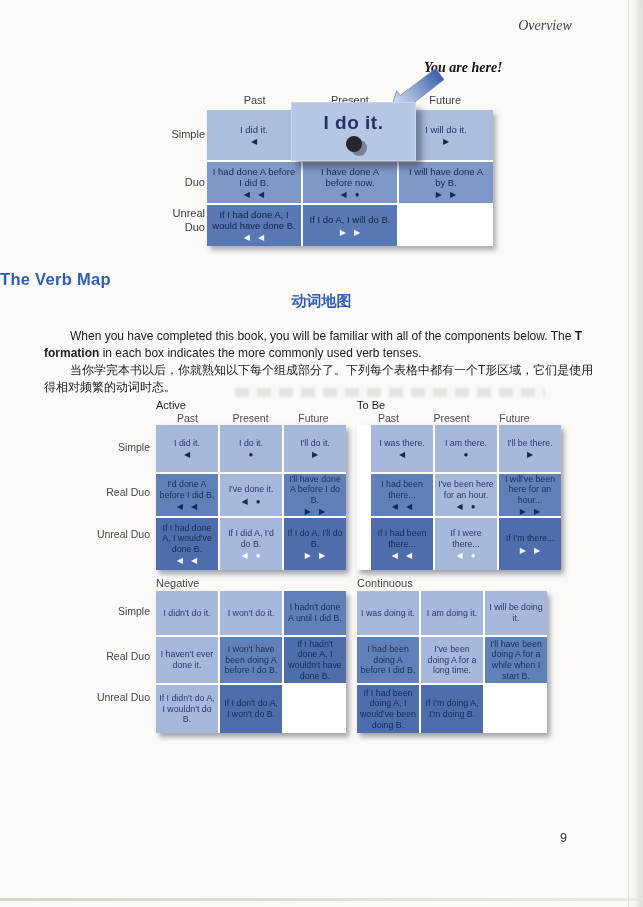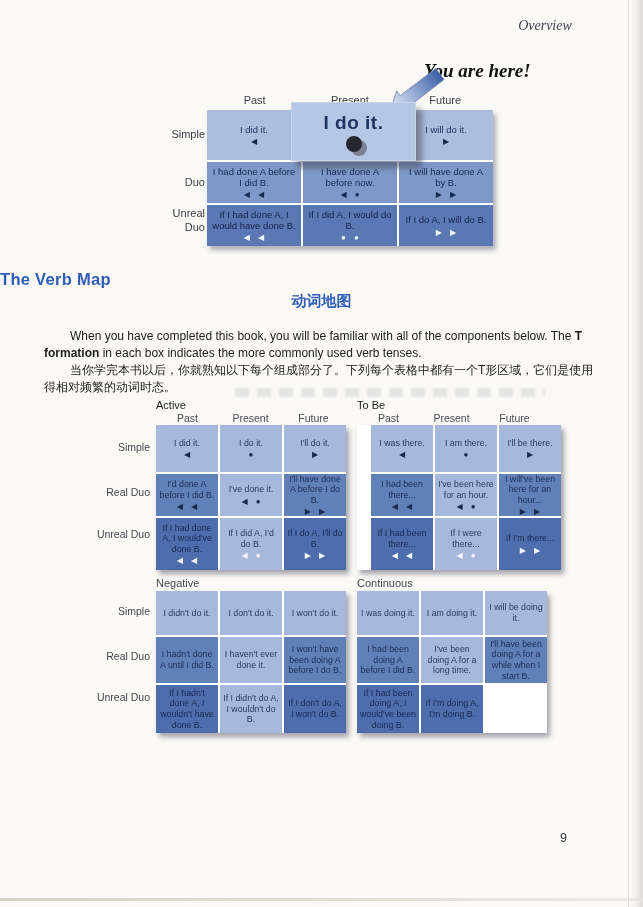--- a/index.html
+++ b/index.html
@@ -8,21 +8,21 @@
         box-shadow:inset -14px 0 12px -12px rgba(120,115,105,.35);}
   .abs{position:absolute;}
 
   
   #running-head{top:18px;left:505px;width:80px;text-align:center;
     font-family:"Liberation Serif",serif;font-style:italic;font-size:14px;color:#3c4150;}
   #page-number{top:831px;left:560px;font-size:12.5px;color:#32353d;}
 
   
   #you-are-here{top:60px;left:424px;font-family:"Liberation Serif",serif;
-    font-style:italic;font-weight:bold;font-size:19px;color:#101010;}
+    font-style:italic;font-weight:bold;font-size:14px;color:#101010;}
   #arrow-wrap{top:64px;left:384px;width:62px;height:58px;}
 
   
   .map-colheads{top:94px;left:207px;width:286px;display:flex;}
   .map-colheads div{width:95.3px;text-align:center;font-size:11px;color:#3a3d44;}
   .map-rowlab{color:#3a3d44;font-size:11px;text-align:right;}
   #map-lab-simple{top:128px;left:148px;width:57px;}
   #map-lab-duo{top:176px;left:148px;width:57px;}
   #map-lab-unreal{top:206px;left:155px;width:50px;line-height:14px;}
 
@@ -132,24 +132,20 @@
     </div>
     <div class="mcell m-med">
       <span class="ct">I will have done A by B.</span>
       <span class="ci">▶ ▶</span>
     </div>
     <div class="mcell m-dark">
       <span class="ct">If I had done A, I would have done B.</span>
       <span class="ci ic-w">◀ ◀</span>
     </div>
     <div class="mcell m-dark">
-      <span class="ct">If I did A, I would do B.</span>
-      <span class="ci ic-w">● ●</span>
-    </div>
-    <div class="mcell m-dark">
       <span class="ct">If I do A, I will do B.</span>
       <span class="ci ic-w">▶ ▶</span>
     </div>
   </div>
 
   <div class="abs" id="hl-box">
     <div id="hl-text">I do it.</div>
     <div id="hl-dot"></div>
   </div>
 
@@ -261,23 +257,20 @@
 
   <div class="abs vlab" style="top:605px;">Simple</div>
   <div class="abs vlab" style="top:650px;">Real Duo</div>
   <div class="abs vlab" style="top:691px;">Unreal Duo</div>
 
   <div class="abs vtable vt-lower" style="top:591px;left:156px;">
     <div class="cell c-light">
         <span class="ct">I didn't do it.</span>
       </div>
     <div class="cell c-light">
-        <span class="ct">I don't do it.</span>
-      </div>
-    <div class="cell c-light">
         <span class="ct">I won't do it.</span>
       </div>
     <div class="cell c-dark">
         <span class="ct">I hadn't done A until I did B.</span>
       </div>
     <div class="cell c-light">
         <span class="ct">I haven't ever done it.</span>
       </div>
     <div class="cell c-dark">
         <span class="ct">I won't have been doing A before I do B.</span>

